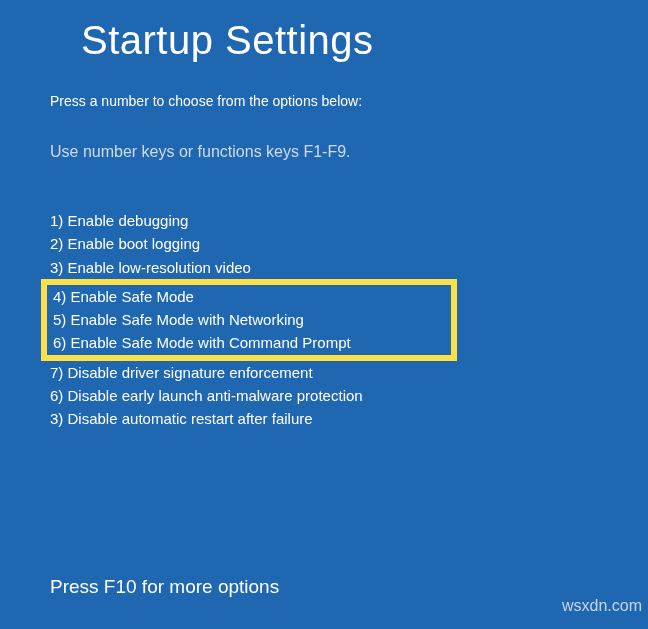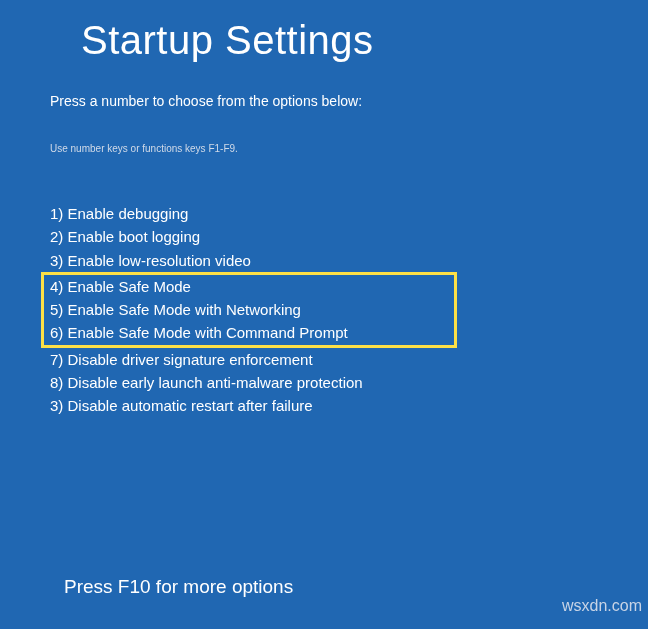--- a/index.html
+++ b/index.html
@@ -24,44 +24,44 @@
       margin-bottom: 30px;
       letter-spacing: 0.5px;
       margin-left: 31px;
     }
     .subtitle {
       font-size: 14px;
       font-weight: 400;
       margin-bottom: 34px;
     }
     .hint {
-      font-size: 10px;
+      font-size: 16px;
       font-weight: 300;
       color: #d0dae8;
       margin-bottom: 48px;
     }
     .options {
       font-size: 15px;
       font-weight: 300;
       line-height: 1.55;
     }
     .option-item {
       padding: 0;
     }
     .highlight-box {
-      border: 3px solid #fde047;
+      border: 6px solid #fde047;
       padding: 0 6px;
       margin-left: -9px;
       display: inline-block;
       width: 416px;
     }
     .footer {
       position: absolute;
       bottom: 28px;
-      left: 64px;
+      left: 50px;
       font-size: 19px;
       font-weight: 300;
       line-height: 1.5;
     }
     .watermark {
       position: absolute;
       bottom: 14px;
       right: 6px;
       font-size: 16px;
       color: #c8d4e6;
@@ -81,21 +81,21 @@
 <div class="options">
   <div class="option-item">1) Enable debugging</div>
   <div class="option-item">2) Enable boot logging</div>
   <div class="option-item">3) Enable low-resolution video</div>
   <div class="highlight-box">
     <div class="option-item">4) Enable Safe Mode</div>
     <div class="option-item">5) Enable Safe Mode with Networking</div>
     <div class="option-item">6) Enable Safe Mode with Command Prompt</div>
   </div>
   <div class="option-item">7) Disable driver signature enforcement</div>
-  <div class="option-item">8) Disable early launch anti-malware protection</div>
+  <div class="option-item">6) Disable early launch anti-malware protection</div>
   <div class="option-item">3) Disable automatic restart after failure</div>
 </div>
 
 <div class="footer">
   <div>Press F10 for more options</div>
 </div>
 
 <div class="watermark">wsxdn.com</div>
 
 </body></html>

